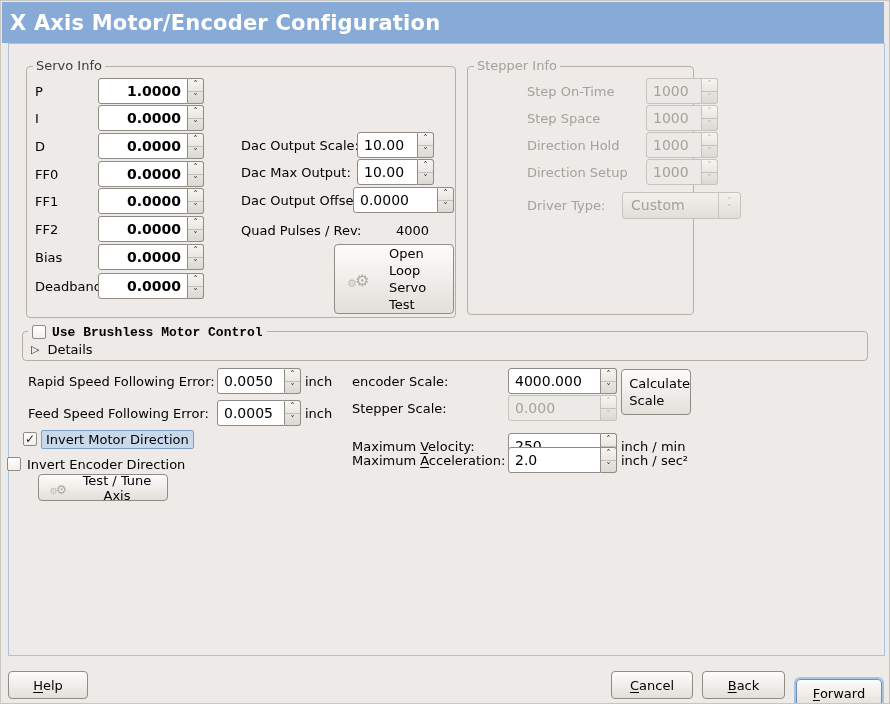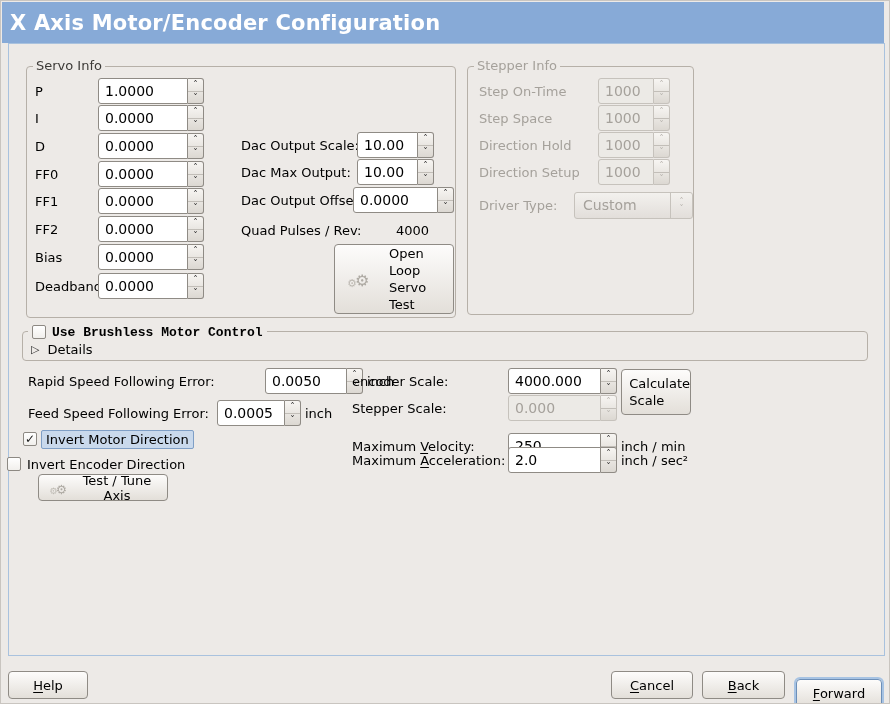--- a/index.html
+++ b/index.html
@@ -29,28 +29,28 @@
     position:absolute; border:1px solid var(--frame-border,#b6b0a8); border-radius:4px;
   }
   .frame-legend {
     position:absolute; top:-9px; left:6px; background:var(--window-bg,#edeae7);
     padding:0 3px; font-size:13px; color:#3c3a37; line-height:16px;
   }
   .frame-legend.disabled { color:var(--disabled-text,#a5a19b); }
 
   .row { position:absolute; display:flex; align-items:center; height:26px; white-space:nowrap; }
   .lbl { display:inline-block; }
-  .lbl.disabled { color:var(--disabled-text,#a5a19b); }
+  .lbl.disabled { color:var(--disabled-text,#a5a19b);margin-left:48px; }
 
   .entry {
     height:26px; border:1px solid var(--entry-border,#8f8b85);
     border-radius:3px 0 0 3px; background:#fff; font:14px "DejaVu Sans","Liberation Sans",sans-serif;
     padding:0 6px; color:#000; outline:none;
   }
-  .entry.center { text-align:left; }
+  .entry.center { text-align:right;font-weight:bold; }
   .entry:disabled, .entry.disabled {
     background:var(--disabled-entry-bg,#eceae6); color:var(--disabled-text,#a5a19b);
     border-color:#c6c2bc;
   }
   .spin {
     width:16px; height:26px; border:1px solid var(--entry-border,#8f8b85); border-left:none;
     border-radius:0 3px 3px 0; background:linear-gradient(#f7f5f2,#dcd8d2);
     display:flex; flex-direction:column; overflow:hidden;
   }
   .spin div {
@@ -270,21 +270,21 @@
     <span class="check-label" style="font-weight:bold;font-family:Liberation Mono, monospace;">Use Brushless Motor Control</span>
   </div>
   <div class="row" style="left:8px; top:4px;">
     <span class="tri">▷</span>
     <span>Details</span>
   </div>
 </div>
 
 <div class="row" style="left:28px; top:368px;">
   <span class="lbl" style="width:189px;">Rapid Speed Following Error:</span>
-  <input class="entry" style="width: 82px; margin-left: 48px;" value="0.0050">
+  <input class="entry" style="width: 68px;" value="0.0050">
   <span class="spin">
       <div>˄</div>
       <div>˅</div>
     </span>
   <span class="unit">inch</span>
 </div>
 <div class="row" style="left:28px; top:400px;">
   <span class="lbl" style="width:189px;">Feed Speed Following Error:</span>
   <input class="entry" style="width: 68px;" value="0.0005">
   <span class="spin">

